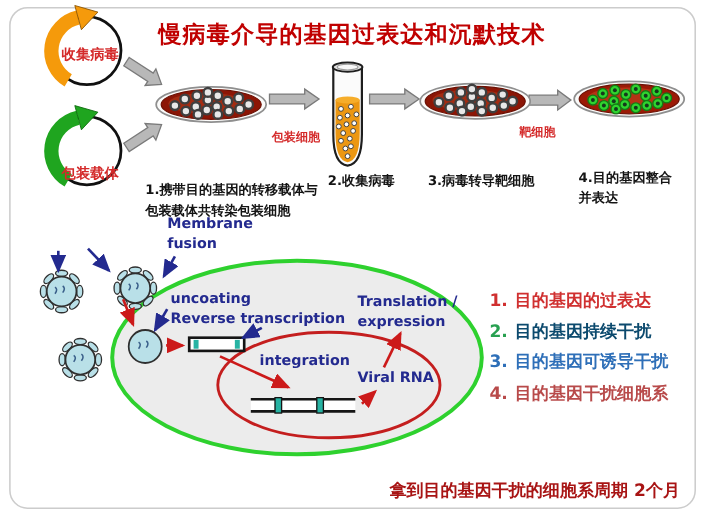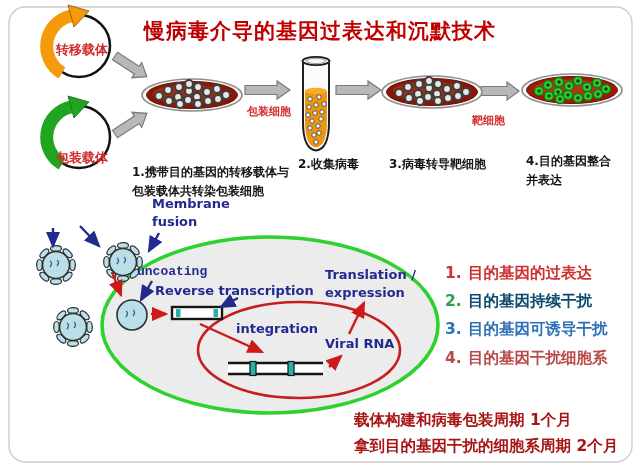--- a/index.html
+++ b/index.html
@@ -260,33 +260,33 @@
     <line x1="112" y1="272" x2="121" y2="295" marker-end="url(#mred)"></line>
     <line x1="151" y1="314" x2="166" y2="314" marker-end="url(#mred)"></line>
     <line x1="200" y1="324" x2="262" y2="352" marker-end="url(#mred)"></line>
     <line x1="349" y1="334" x2="364" y2="303" marker-end="url(#mred)"></line>
     <line x1="329" y1="367" x2="341" y2="356" marker-end="url(#mred)"></line>
   </g>
 </svg>
 
 <div class="txt title" style="color: rgb(192, 0, 0);">慢病毒介导的基因过表达和沉默技术</div>
 
-<div class="txt vec-label" style="left:56px;top:41px;">转移载体</div>
+<div class="txt vec-label" style="left:56px;top:41px;">收集病毒</div>
 <div class="txt vec-label" style="left:56px;top:133px;margin-top:16px;">包装载体</div>
 
-<div class="txt red-small" style="left:247px;top:104px;">包装细胞</div>
+<div class="txt red-small" style="left:247px;top:117px;">包装细胞</div>
 <div class="txt red-small" style="left:472px;top:113px;">靶细胞</div>
 
 <div class="txt step" style="left:132px;top:163px;width:160px;">1.携带目的基因的转移载体与包装载体共转染包装细胞</div>
 <div class="txt step nowrap" style="left:298px;top:155px;">2.收集病毒</div>
 <div class="txt step nowrap" style="left:389px;top:155px;">3.病毒转导靶细胞</div>
 <div class="txt step" style="left:526px;top:152px;width:92px;">4.目的基因整合并表达</div>
 
 <div class="txt en" style="left:152px;top:195px;width:92px;">Membrane fusion</div>
-<div class="txt en nowrap" style="left:137px;top:263px;font-family:Liberation Mono, monospace;">uncoating</div>
+<div class="txt en nowrap" style="left:155px;top:263px;">uncoating</div>
 <div class="txt en nowrap" style="left:155px;top:282px;">Reverse transcription</div>
 <div class="txt en nowrap" style="left:236px;top:320px;">integration</div>
 <div class="txt en" style="left:325px;top:266px;width:100px;">Translation / expression</div>
 <div class="txt en nowrap" style="left:325px;top:335px;">Viral RNA</div>
 
 <div class="app-item" style="left:445px;top:263px;">
   <span class="app-num" style="color: rgb(208, 48, 48);">1.</span>
   <span style="color: rgb(208, 48, 48);">目的基因的过表达</span>
 </div>
 <div class="app-item" style="left:445px;top:291px;">
@@ -295,16 +295,15 @@
 </div>
 <div class="app-item" style="left:445px;top:319px;">
   <span class="app-num" style="color: rgb(46, 111, 184);">3.</span>
   <span style="color: rgb(46, 111, 184);">目的基因可诱导干扰</span>
 </div>
 <div class="app-item" style="left:445px;top:348px;">
   <span class="app-num" style="color: rgb(184, 74, 74);">4.</span>
   <span style="color: rgb(184, 74, 74);">目的基因干扰细胞系</span>
 </div>
 
-<div class="note" style="left: 354px; top: 410px; color: rgb(168, 20, 20);">载体构建和病毒包装周期 1个月</div>
 <div class="note" style="left: 354px; top: 436px; color: rgb(168, 20, 20);">拿到目的基因干扰的细胞系周期 2个月</div>
 
 </div>
 
 </body></html>

